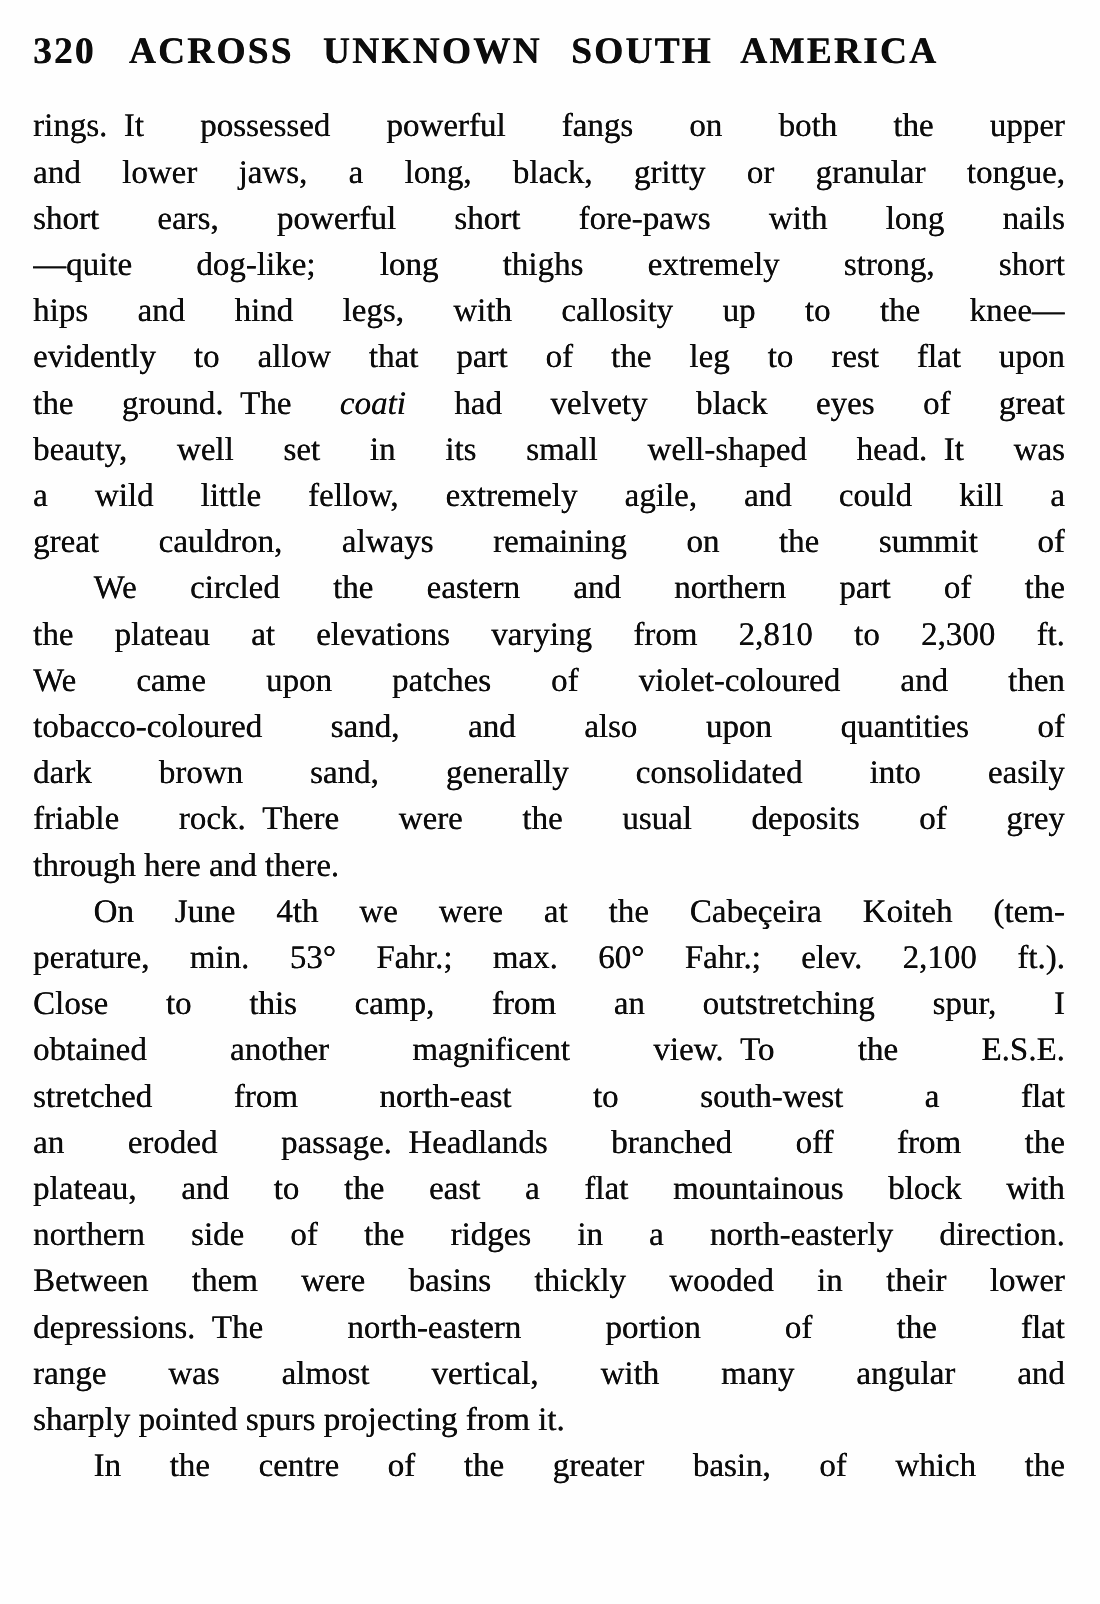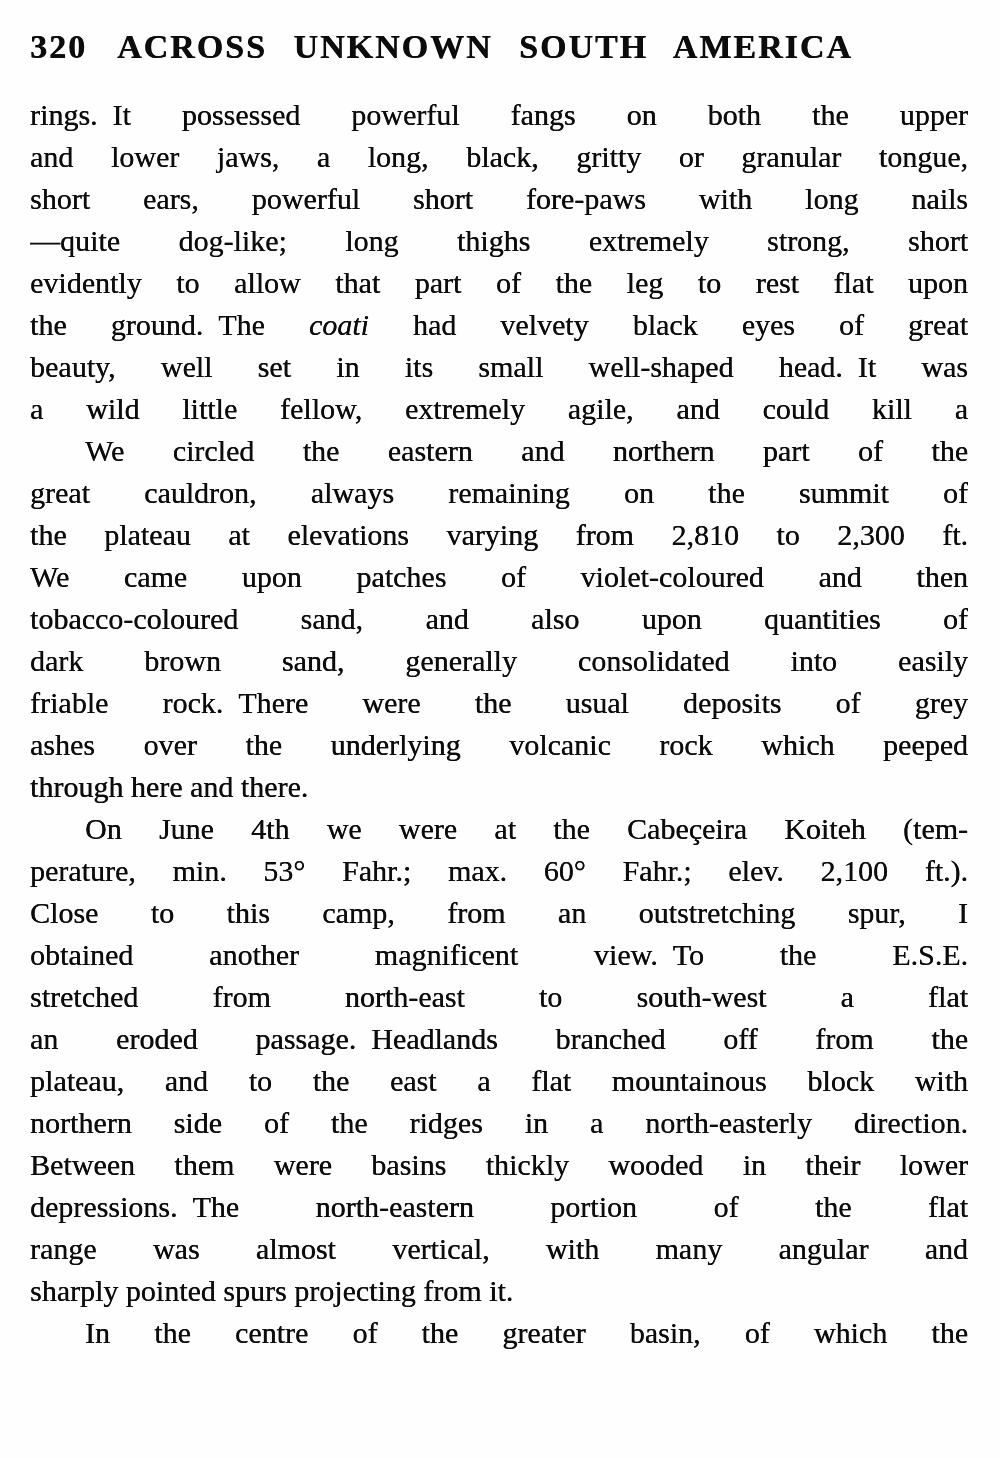--- a/index.html
+++ b/index.html
@@ -69,34 +69,34 @@
     <span class="header-title">ACROSS UNKNOWN SOUTH AMERICA</span>
   </div>
 
   <div class="page-body">
 
   <div class="paragraph">
         <div class="line"><span>rings. It possessed powerful fangs on both the upper</span></div>
         <div class="line"><span>and lower jaws, a long, black, gritty or granular tongue,</span></div>
         <div class="line"><span>short ears, powerful short fore-paws with long nails</span></div>
         <div class="line"><span>—quite dog-like; long thighs extremely strong, short</span></div>
+        <div class="line"><span>hips and hind legs, with callosity up to the knee—</span></div>
         <div class="line"><span>evidently to allow that part of the leg to rest flat upon</span></div>
         <div class="line"><span>the ground. The </span><span class="it">coati</span><span> had velvety black eyes of great</span></div>
         <div class="line"><span>beauty, well set in its small well-shaped head. It was</span></div>
         <div class="line"><span>a wild little fellow, extremely agile, and could kill a</span></div>
       </div>
       <div class="paragraph">
+        <div class="line"><span>great cauldron, always remaining on the summit of</span></div>
         <div class="line indent"><span>We circled the eastern and northern part of the</span></div>
-        <div class="line"><span>great cauldron, always remaining on the summit of</span></div>
         <div class="line"><span>the plateau at elevations varying from 2,810 to 2,300 ft.</span></div>
         <div class="line"><span>We came upon patches of violet-coloured and then</span></div>
         <div class="line"><span>tobacco-coloured sand, and also upon quantities of</span></div>
         <div class="line"><span>dark brown sand, generally consolidated into easily</span></div>
         <div class="line"><span>friable rock. There were the usual deposits of grey</span></div>
-        <div class="line"><span>ashes over the underlying volcanic rock which peeped</span></div>
         <div class="line last"><span>through here and there.</span></div>
       </div>
       <div class="paragraph">
         <div class="line indent"><span>On June 4th we were at the Cabeçeira Koiteh (tem-</span></div>
         <div class="line"><span>perature, min. 53° Fahr.; max. 60° Fahr.; elev. 2,100 ft.).</span></div>
         <div class="line"><span>Close to this camp, from an outstretching spur, I</span></div>
         <div class="line"><span>obtained another magnificent view. To the E.S.E.</span></div>
         <div class="line"><span>stretched from north-east to south-west a flat</span></div>
         <div class="line"><span>an eroded passage. Headlands branched off from the</span></div>
         <div class="line"><span>plateau, and to the east a flat mountainous block with</span></div>

